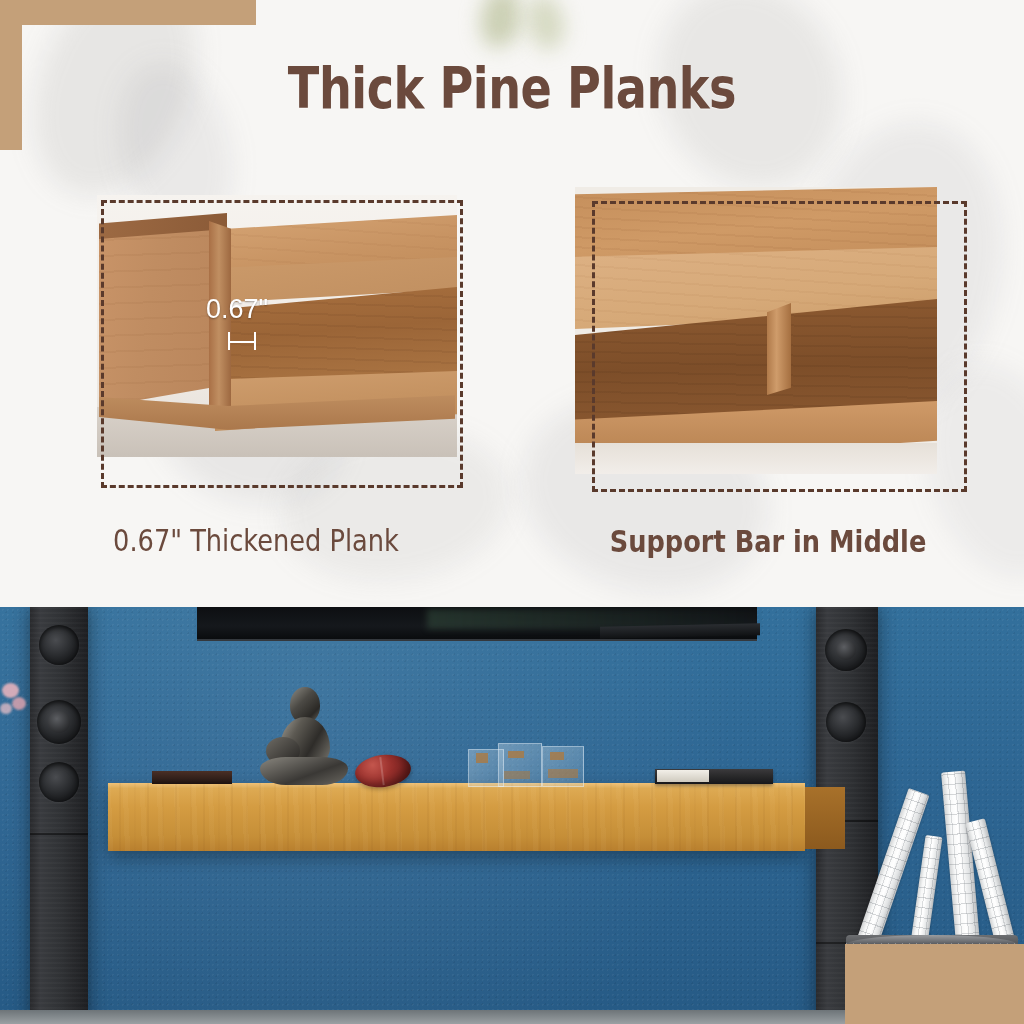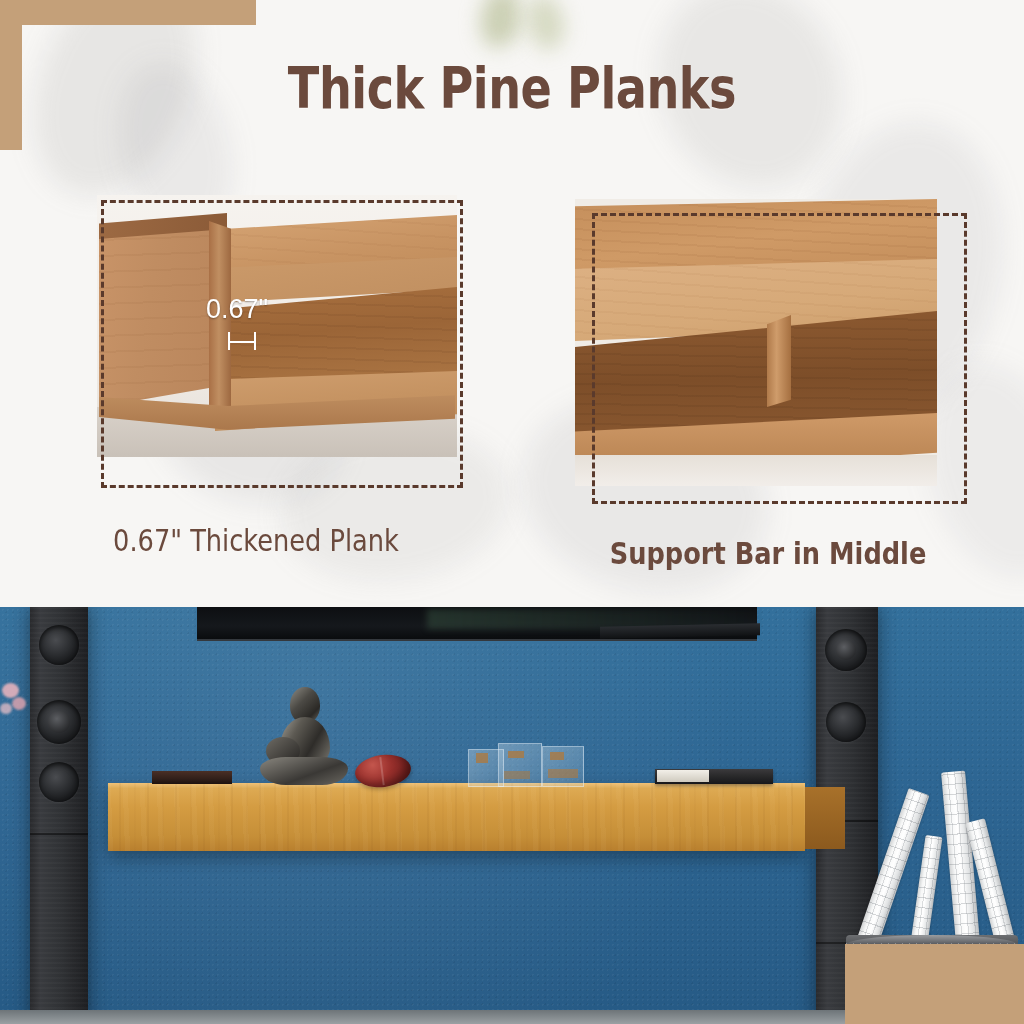--- a/index.html
+++ b/index.html
@@ -234,21 +234,21 @@
         <div class="bar"></div>
         <div class="cap" style="left:0;"></div>
         <div class="cap" style="right:0;"></div>
       </div>
 
       <div class="dash-rect" style="left:101px;top:200px;width:356px;height:282px;"></div>
 
       <div class="caption" style="left:0;top:522px;width:512px;">0.67" Thickened Plank</div>
     </div>
 
-    <div class="feature" style="left:512px;top:13px;width:512px;height:444px;font-weight:bold;">
+    <div class="feature" style="left:512px;top:1px;width:512px;height:444px;font-weight:bold;">
 
       <div class="photo" style="left:63px;top:186px;width:362px;height:287px;">
         <div style="position:absolute;left:0;top:0;width:100%;height:100%;background:#f0ece6;"></div>
 
         <div class="wood" style="left:0;top:0;width:362px;height:92px;
                     background:linear-gradient(172deg,#c58f5c 0%,#cf9a66 45%,#c08a57 100%);
                     clip-path:polygon(0% 8%, 100% 0%, 100% 86%, 0% 100%);">
           <div style="position:absolute;inset:0;opacity:.32;background:repeating-linear-gradient(183deg,rgba(140,85,45,0) 0 8px,rgba(140,85,45,.3) 8px 10px);"></div>
         </div>
         <div class="wood" style="left:0;top:60px;width:362px;height:82px;

